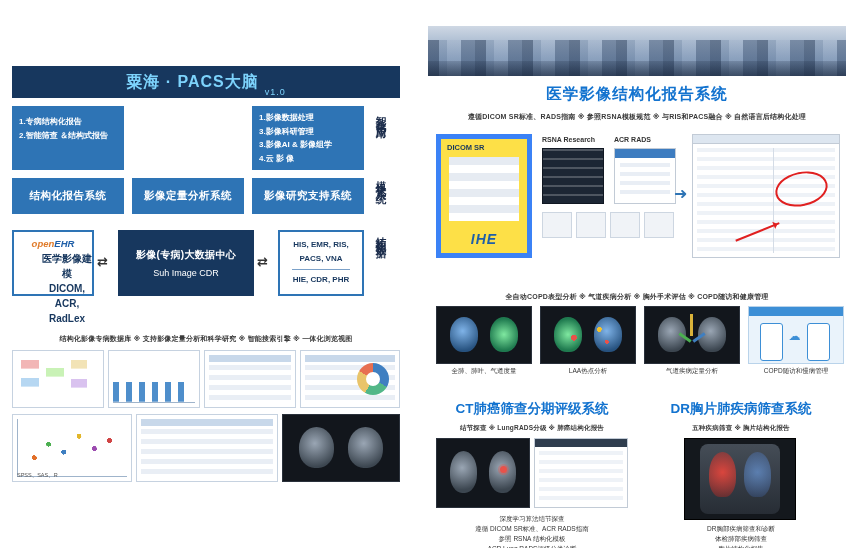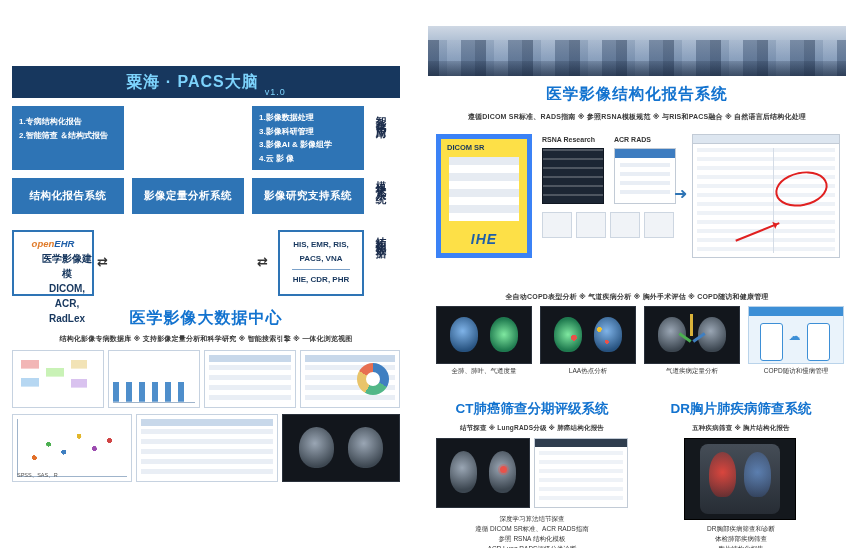--- a/index.html
+++ b/index.html
@@ -213,29 +213,32 @@
     <div class="sys-box bx2">影像定量分析系统</div>
     <div class="sys-box bx3">影像研究支持系统</div>
 
     <div class="dc-box dc-left">
       <div class="brand"><span class="o">open</span><span class="e">EHR</span></div>
       <div class="l">医学影像建模</div>
       <div class="l">DICOM, ACR,</div>
       <div class="l">RadLex</div>
     </div>
     <div class="dc-arrow da1">⇄</div>
+    <div class="dc-center">
+      <div class="t">影像(专病)大数据中心</div>
+      <div class="s">Suh Image CDR</div>
+    </div>
     <div class="dc-arrow da2">⇄</div>
     <div class="dc-box dc-right">
       <div class="l">HIS, EMR, RIS,</div>
       <div class="l">PACS, VNA</div>
       <div class="divider"></div>
       <div class="l">HIE, CDR, PHR</div>
     </div>
 
-    <div class="sec-title bd-title">医学影像大数据中心</div>
     <div class="features bd-features">结构化影像专病数据库 ※ 支持影像定量分析和科学研究 ※ 智能搜索引擎 ※ 一体化浏览视图</div>
 
     <div class="collage">
       <div class="thumb ct1">
           <div class="deco d-flow"></div>
         </div>
       <div class="thumb ct2">
           <div class="deco d-bars"></div>
         </div>
       <div class="thumb ct3">

